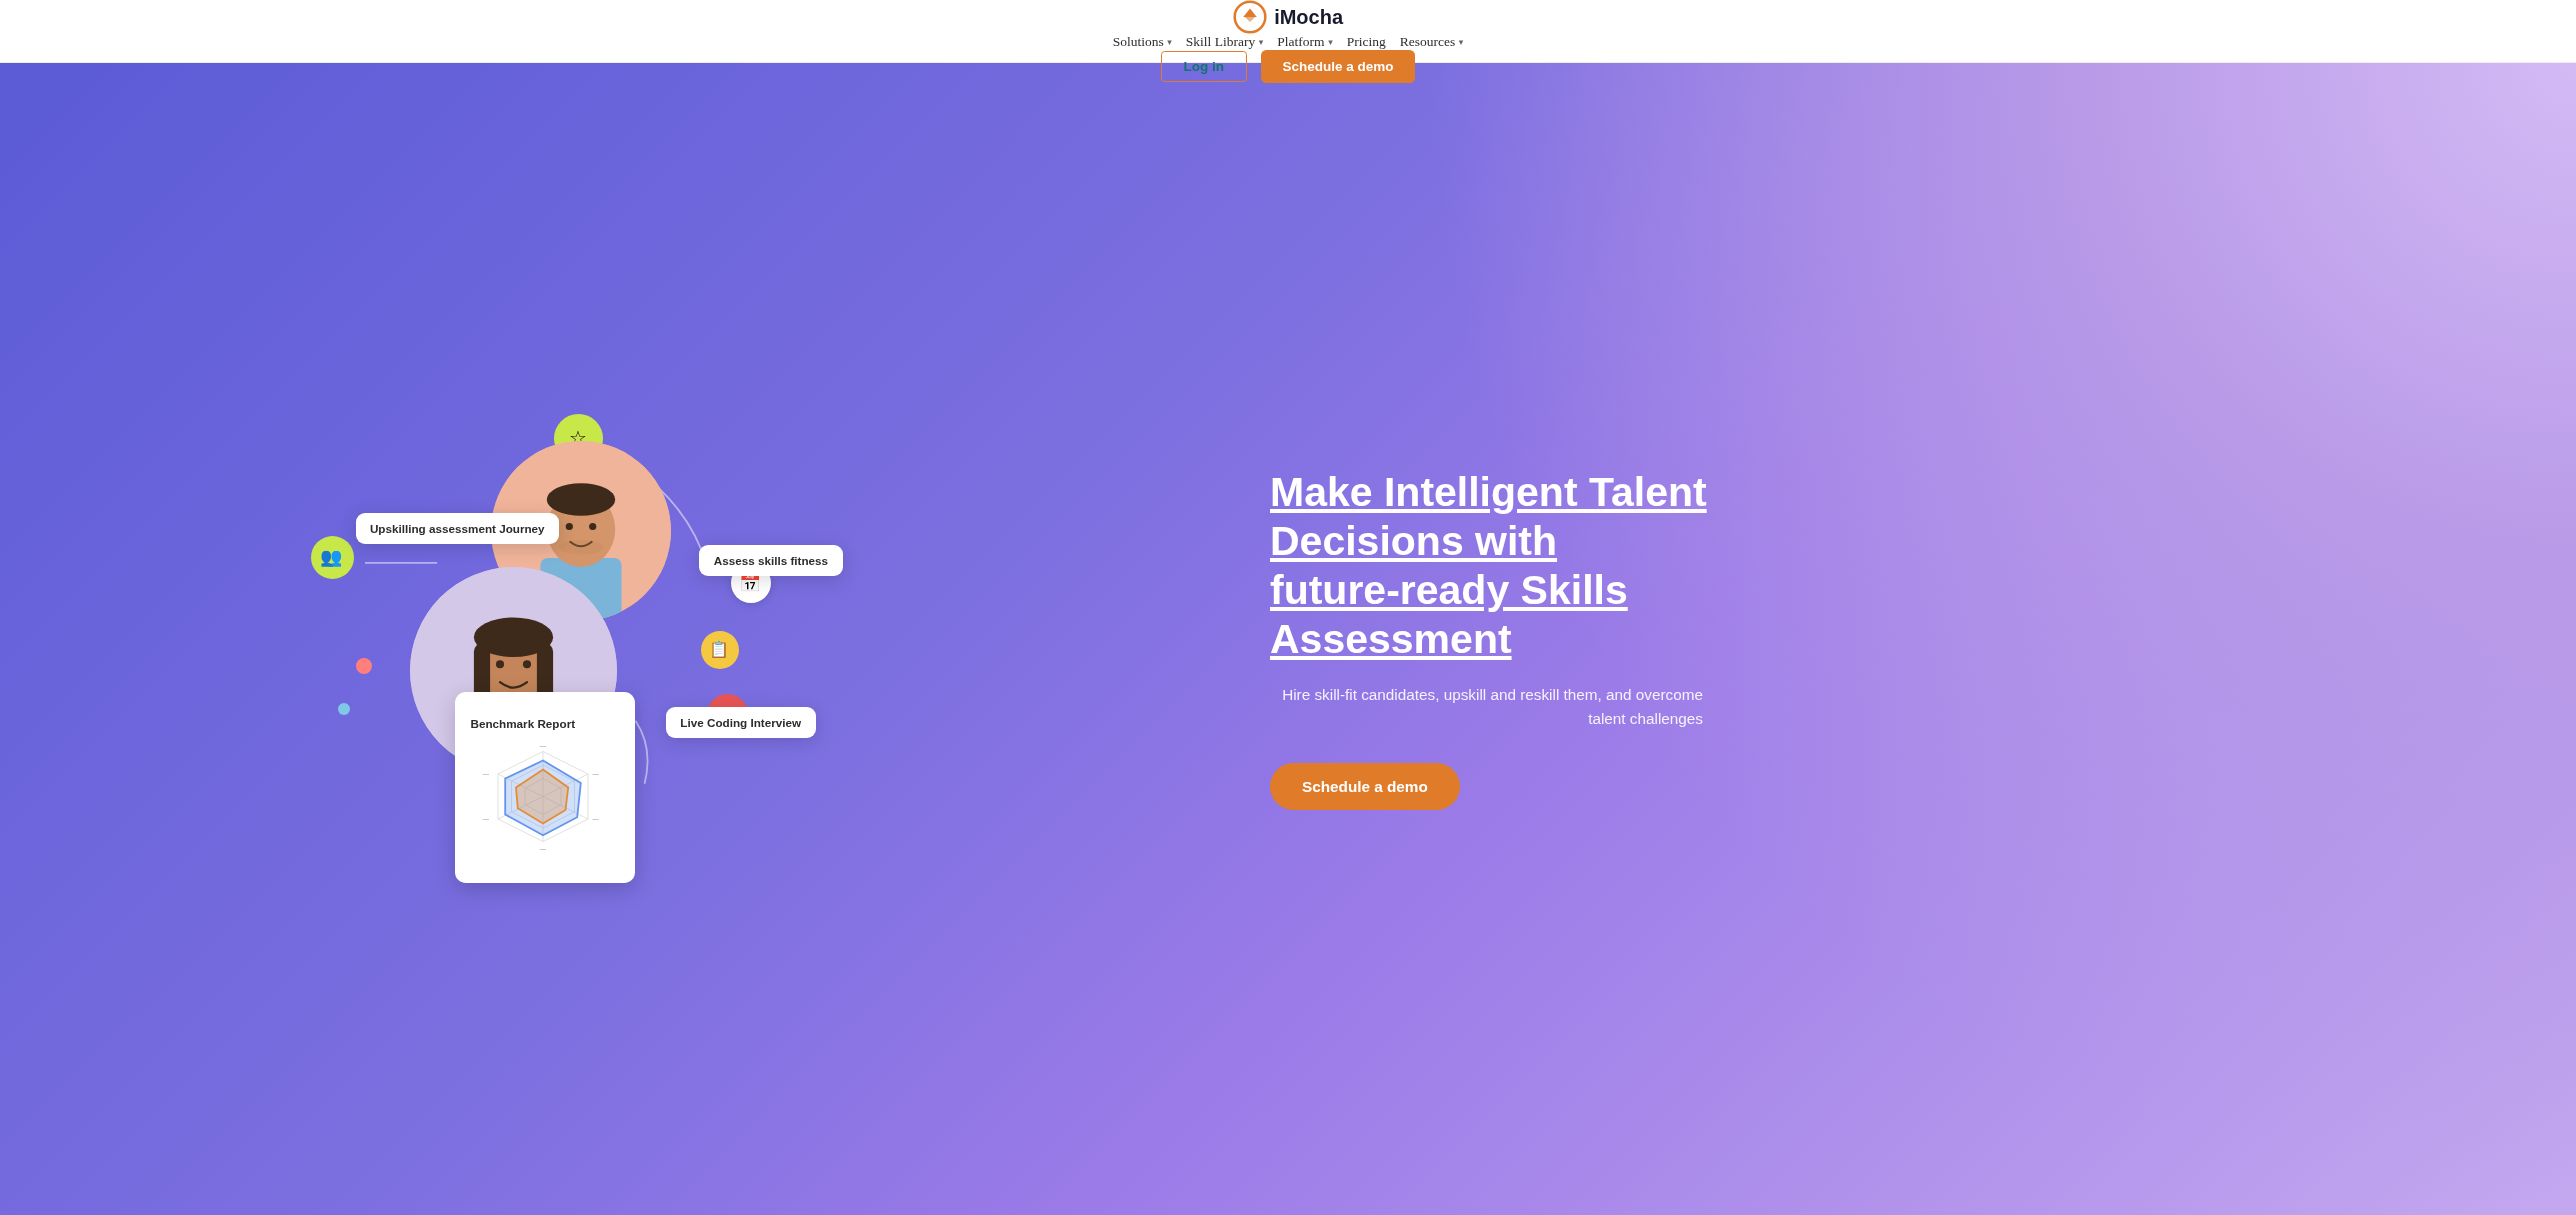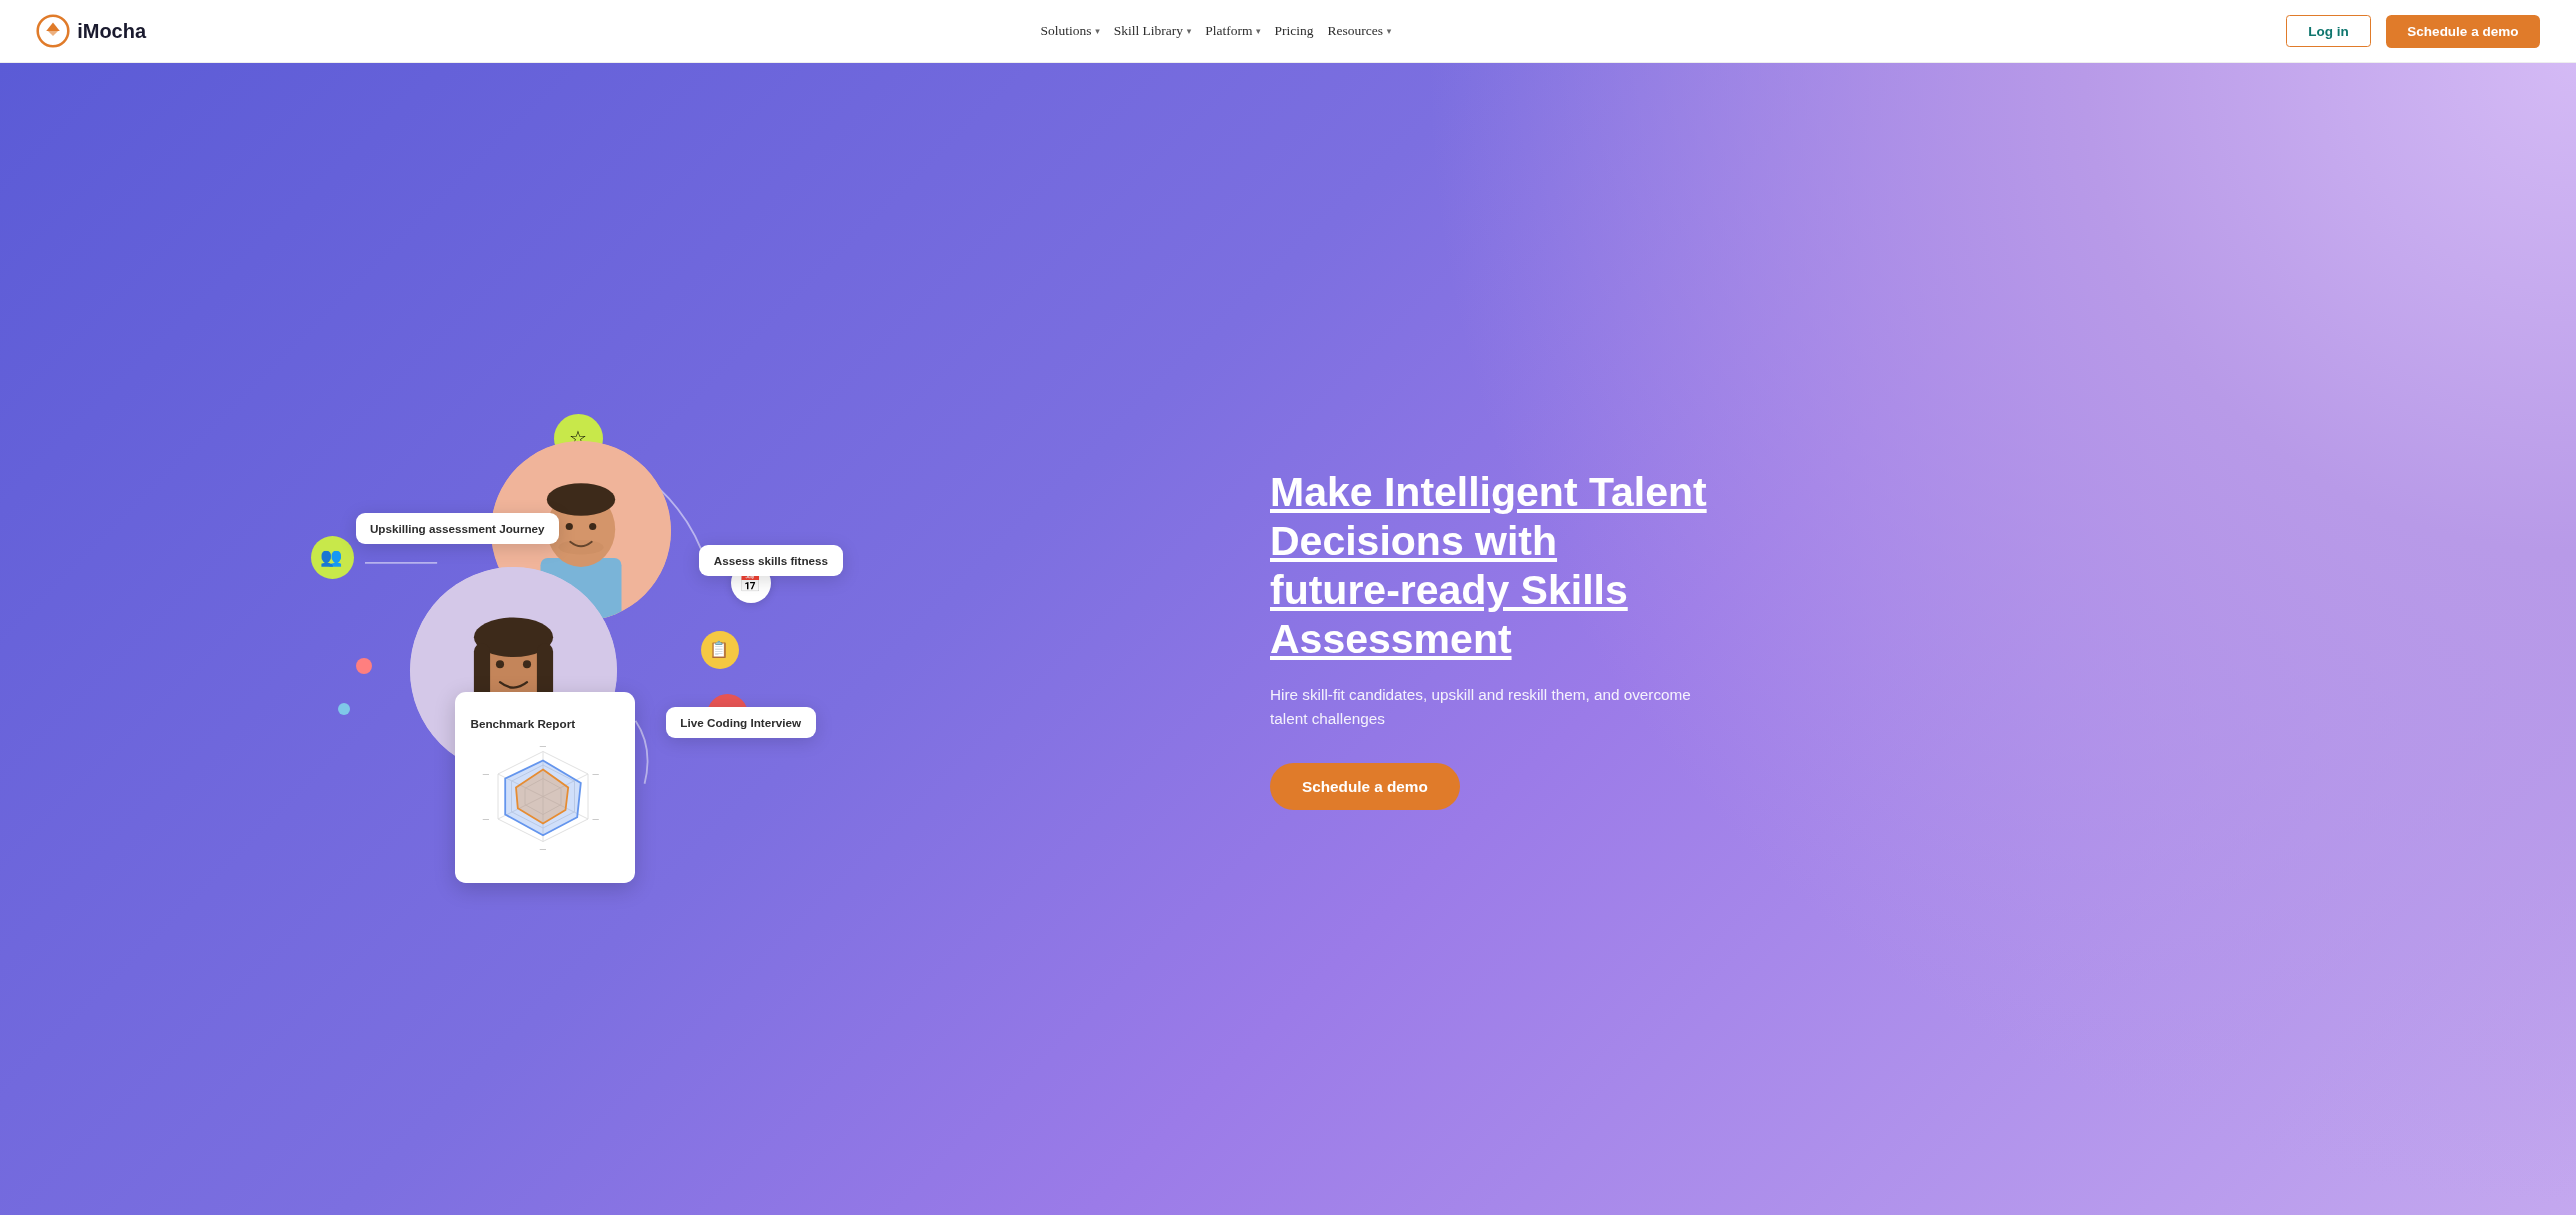--- a/index.html
+++ b/index.html
@@ -9,20 +9,21 @@
     .navbar {
       display: flex;
       align-items: center;
       justify-content: space-between;
       padding: 0 36px;
       height: 63px;
       background: #fff;
       border-bottom: 0.9px solid #eee;
       position: relative;
       z-index: 100;
+      flex-direction: column;
     }
     .nav-logo {
       display: flex;
       align-items: center;
       gap: 7.2px;
       text-decoration: none;
     }
     .logo-icon {
       width: 34px;
       height: 34px;
@@ -120,20 +121,21 @@
       line-height: 1.2;
       margin-bottom: 18px;
       text-decoration: underline;
     }
     .hero-right p {
       font-size: 15.3px;
       color: rgba(255,255,255,0.9);
       margin-bottom: 32px;
       max-width: 433px;
       line-height: 1.6;
+      text-align: right;
     }
     .btn-hero-demo {
       background: #e07b2a;
       color: #fff;
       border: none;
       padding: 14.4px 32px;
       border-radius: 45px;
       font-size: 15.3px;
       font-weight: 600;
       cursor: pointer;

